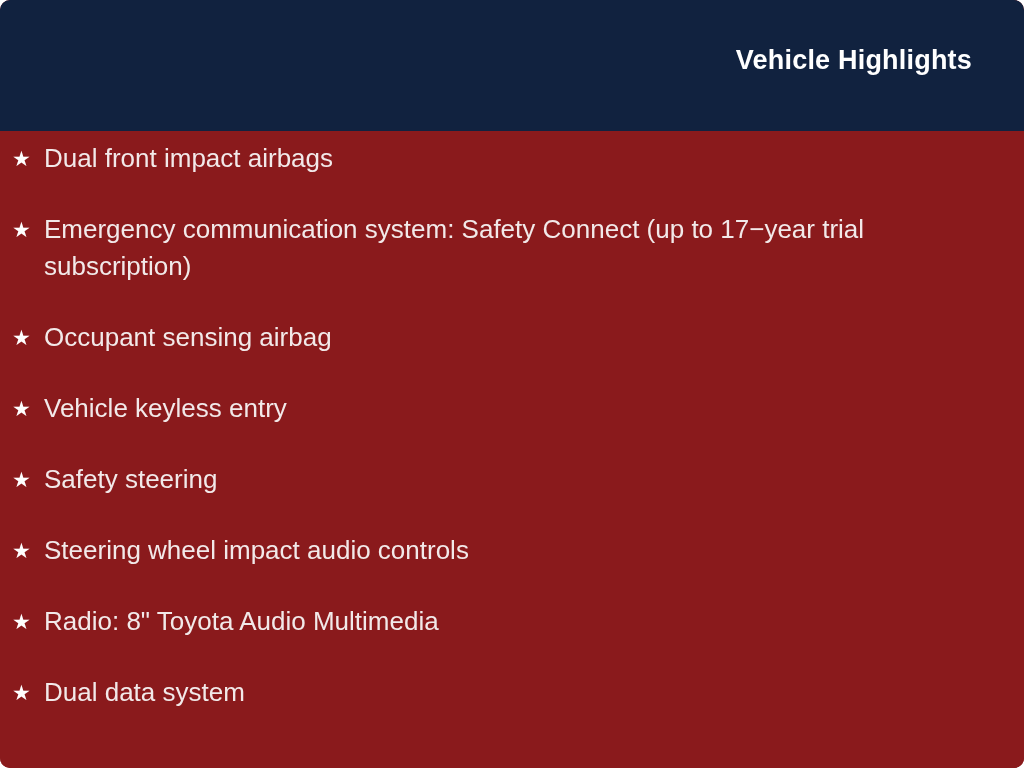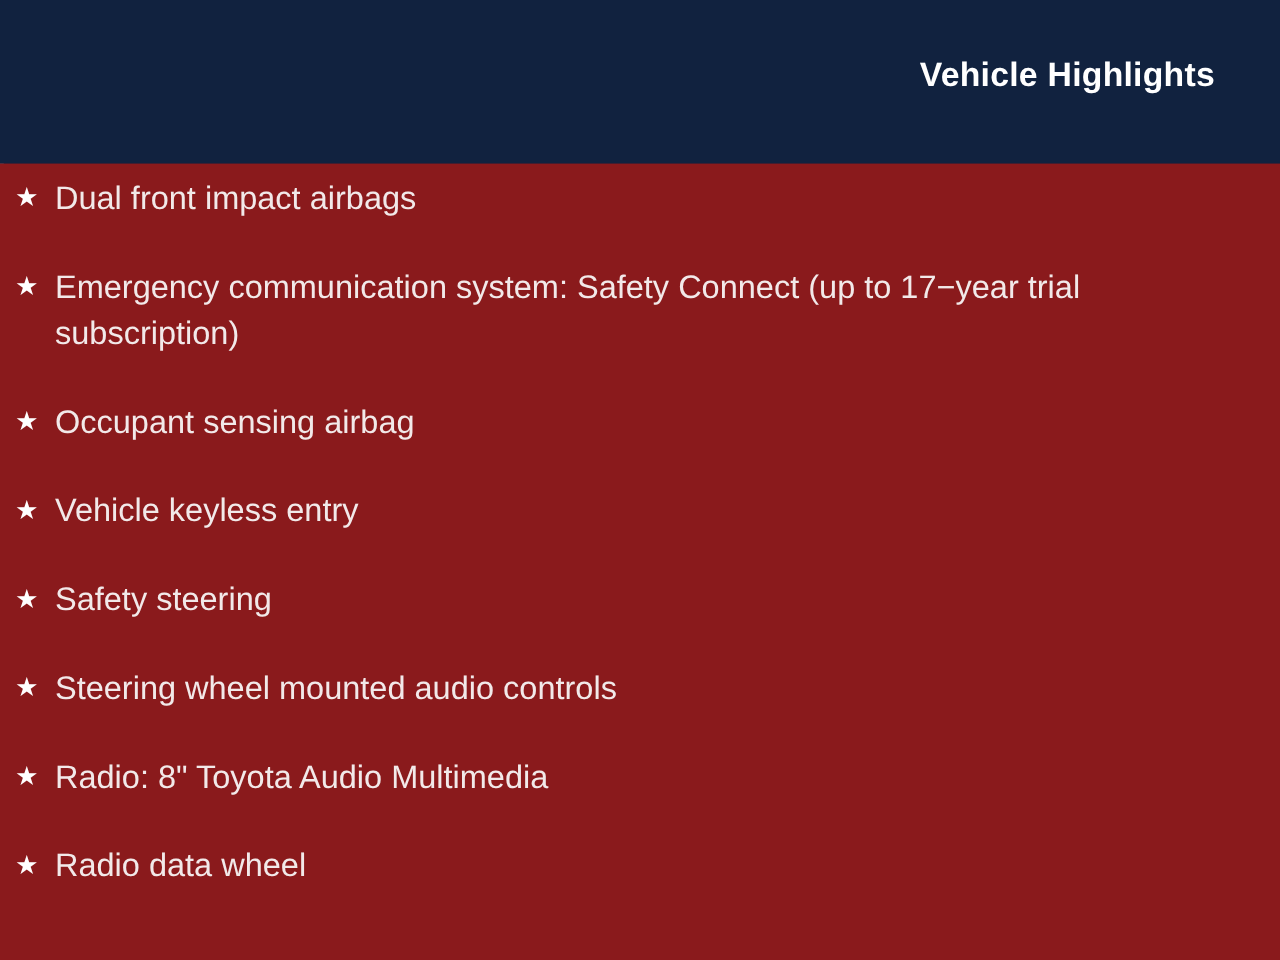--- a/index.html
+++ b/index.html
@@ -9,20 +9,21 @@
     background: #ffffff;
   }
   #slide {
     position: relative;
     width: 1024px;
     height: 768px;
     overflow: hidden;
     font-family: "Liberation Sans", sans-serif;
     background: #8a1a1c;
     box-sizing: border-box;
+    border-radius: 10px;
   }
   
   #slide-left-edge {
     position: absolute;
     left: 0;
     top: 131px;
     width: 3px;
     height: 637px;
     background: #c9b9ba;
     opacity: 0.55;
@@ -125,29 +126,29 @@
         <span class="bullet-text">Vehicle keyless entry</span>
       </li>
 
       <li class="bullet-row">
         <span class="bullet-star">★</span>
         <span class="bullet-text">Safety steering</span>
       </li>
 
       <li class="bullet-row">
         <span class="bullet-star">★</span>
-        <span class="bullet-text">Steering wheel mounted audio controls</span>
+        <span class="bullet-text">Steering wheel impact audio controls</span>
       </li>
 
       <li class="bullet-row">
         <span class="bullet-star">★</span>
         <span class="bullet-text">Radio: 8" Toyota Audio Multimedia</span>
       </li>
 
       <li class="bullet-row">
         <span class="bullet-star">★</span>
-        <span class="bullet-text">Radio data wheel</span>
+        <span class="bullet-text">Dual data system</span>
       </li>
 
     </ul>
   </div>
 
 </div>
 
 </body></html>

